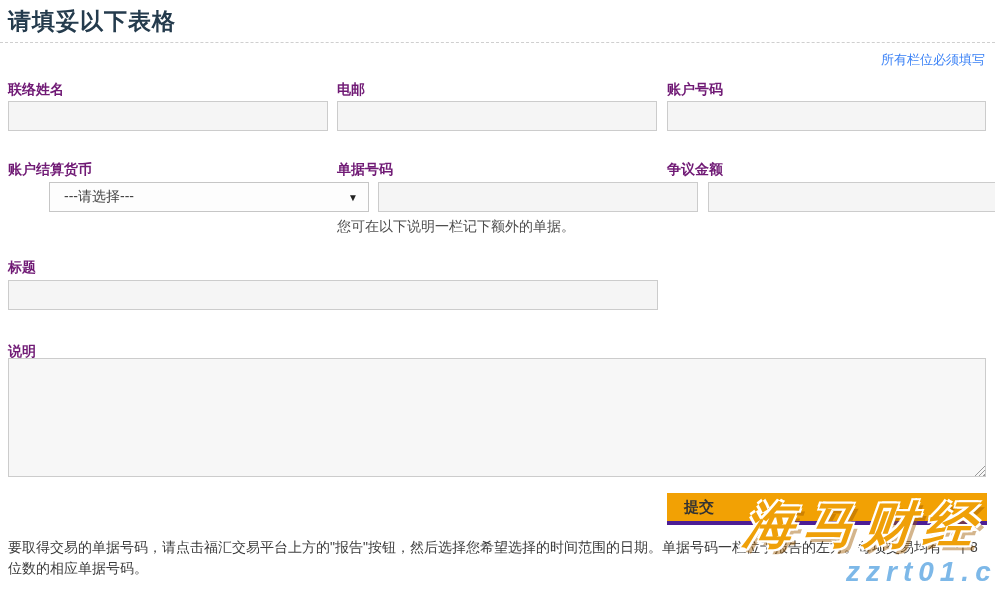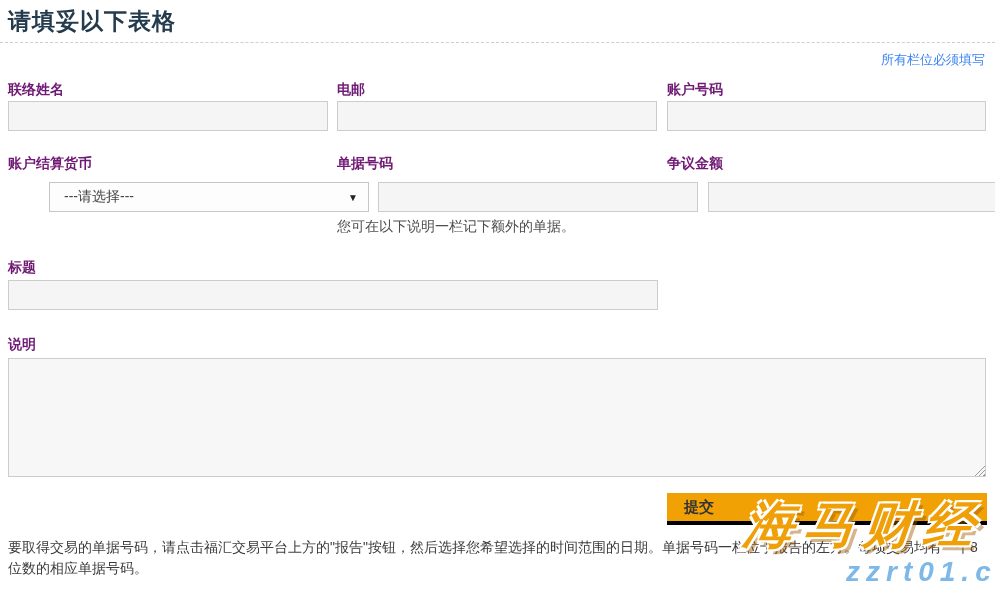--- a/index.html
+++ b/index.html
@@ -60,21 +60,21 @@
   }
   .resize-grip {
     position:absolute; left:974px; top:465px; width:11px; height:11px;
     background:repeating-linear-gradient(135deg, transparent 0 2px, #9A9A9A 2px 3px);
     clip-path:polygon(100% 0, 100% 100%, 0 100%);
     cursor:nwse-resize;
   }
   .submit-button {
     position:absolute; left:667px; top:493px; width:320px; height:32px;
     background:#F2A104;
-    border:none; border-bottom:4px solid #000000;
+    border:none; border-bottom:4px solid #4c1d95;
     text-align:left; padding-left:17px;
     font-family:"Liberation Sans","DejaVu Sans",sans-serif;
     font-size:15px; font-weight:bold; color:#333;
     cursor:pointer;
   }
   .footer-note {
     position:absolute; left:8px; top:537px; width:978px;
     font-size:14px; line-height:21px; color:#3C3C3C;
   }
   .watermark-brand {
@@ -93,26 +93,26 @@
     letter-spacing:6px; white-space:nowrap;
     color:#7DB8E8;
     pointer-events:none; z-index:5;
   }
   
   .c1 { left:8px;   width:320px; }
   .c2 { left:337px; width:320px; }
   .c3 { left:667px; width:319px; }
   .row1-label { top:81px; }
   .row1-ctrl  { top:101px; }
-  .row2-label { top:155px; }
+  .row2-label { top:161px; }
   .row2-ctrl  { top:182px;margin-left:41px; }
   .row2-hint  { top:218px; }
   .lbl-subject { top:259px; }
   .in-subject  { top:280px; width:650px; }
-  .lbl-desc    { top:336px; }
+  .lbl-desc    { top:343px; }
 </style>
 </head>
 <body>
 
 <div class="page">
 
   <h1 class="page-title">请填妥以下表格</h1>
   <div class="title-divider"></div>
   <div class="required-note">所有栏位必须填写</div>
 

